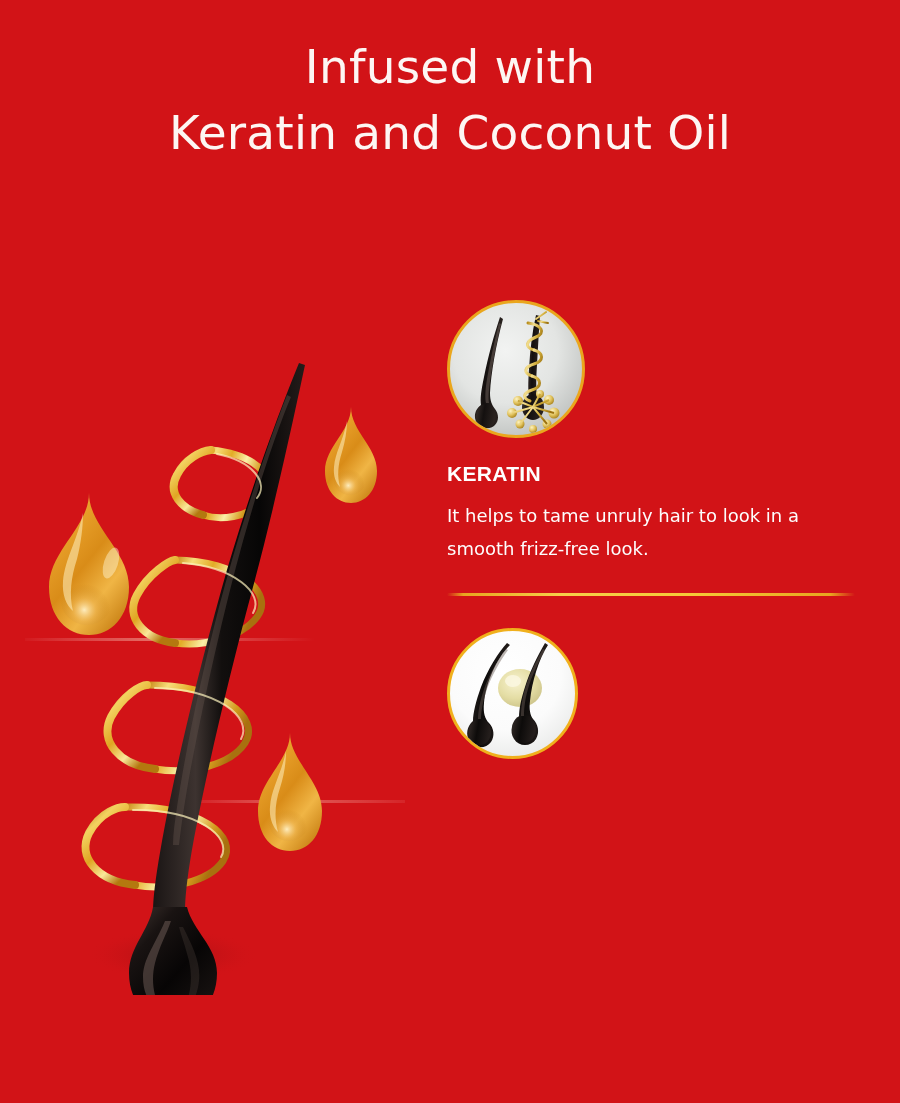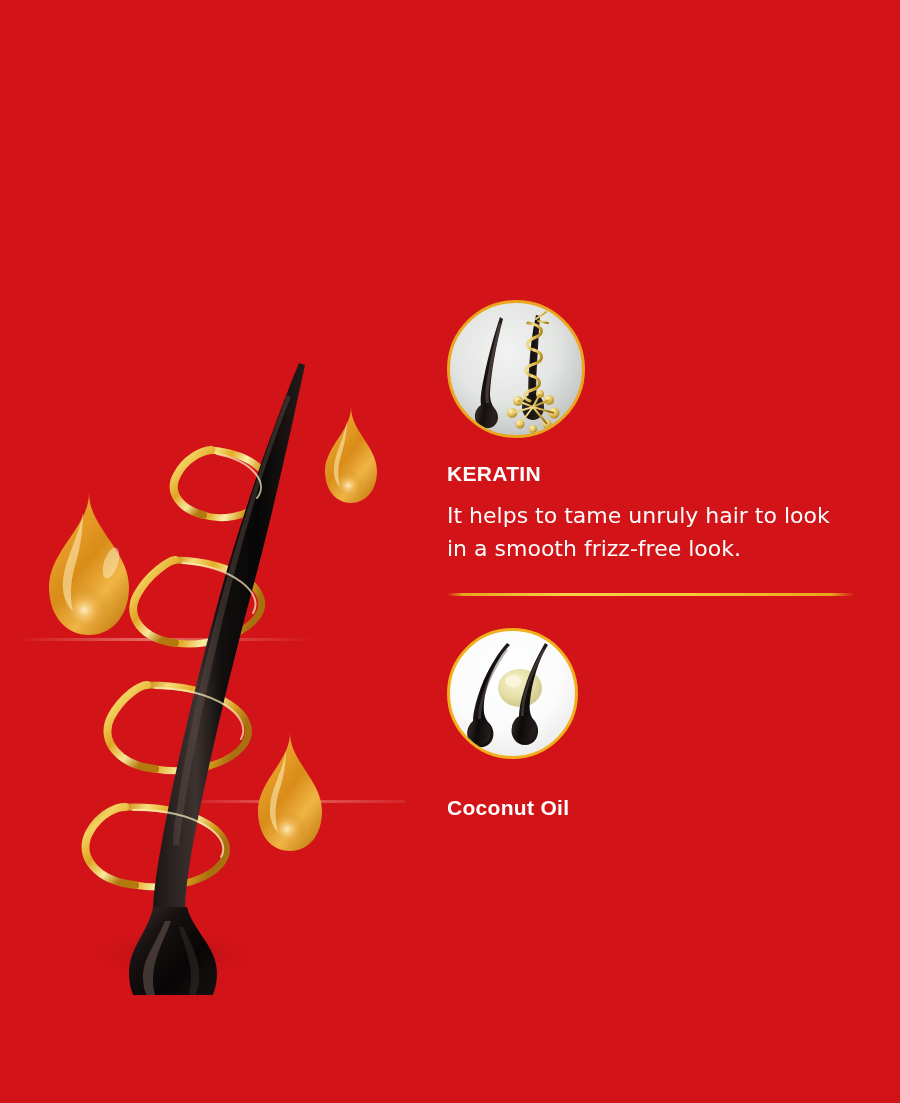--- a/index.html
+++ b/index.html
@@ -77,21 +77,21 @@
     color: #ffffff;
     font-family: "Liberation Sans", sans-serif;
     font-weight: bold;
     font-size: 21px;
     letter-spacing: 0.3px;
     margin: 0;
   }
   .feat-body {
     color: #fdfdfd;
     font-family: "DejaVu Sans", sans-serif;
-    font-size: 22px;
+    font-size: 18px;
     line-height: 33px;
     margin: 0;
     max-width: 400px;
   }
 
   .kera-title { margin-top: 24px; }
   .kera-body  { margin-top: 13px; }
 
   .divider {
     width: 408px;
@@ -109,20 +109,24 @@
 
   .coco-circle-wrap { margin-top: 32px; }
   .coco-title { margin-top: 37px; }
   .coco-body  { margin-top: 13px; }
 </style>
 </head>
 <body>
 
 <div class="poster">
 
+  <div class="heading">
+    <span class="ln ln1">Infused with</span>
+    <span class="ln ln2">Keratin and Coconut Oil</span>
+  </div>
 
   <div class="illustration">
     <svg width="380" height="640" viewBox="0 0 380 640" xmlns="http://www.w3.org/2000/svg">
       <defs>
         <linearGradient id="hairGrad" x1="0" y1="0" x2="1" y2="0">
           <stop offset="0%" stop-color="#1a1514"></stop>
           <stop offset="28%" stop-color="#3d3330"></stop>
           <stop offset="45%" stop-color="#120f0e"></stop>
           <stop offset="70%" stop-color="#070606"></stop>
           <stop offset="100%" stop-color="#241c1a"></stop>
@@ -355,17 +359,16 @@
                      C 62 91 59 100 64 108 C 69 116 81 116 86 108
                      C 90 101 88 93 83 88 C 80 84 79 78 80 70
                      C 82 50 89 28 98 14 Z" fill="url(#cHair)"></path>
             <ellipse cx="74" cy="98" rx="12" ry="14" fill="url(#cHair)"></ellipse>
             <path d="M93 18 C 86 30 79 44 75 58 C 72 68 71 78 71 85
                      L 74 85 C 74 78 75 68 78 58 C 82 44 89 30 95 19 Z" fill="#6a5d57" opacity="0.45"></path>
           </svg>
         </div>
       </div>
 
-      <div class="feat-title coco-title">Coconut Oil</div>
     </div>
 
   </div>
 </div>
 
 </body></html>

